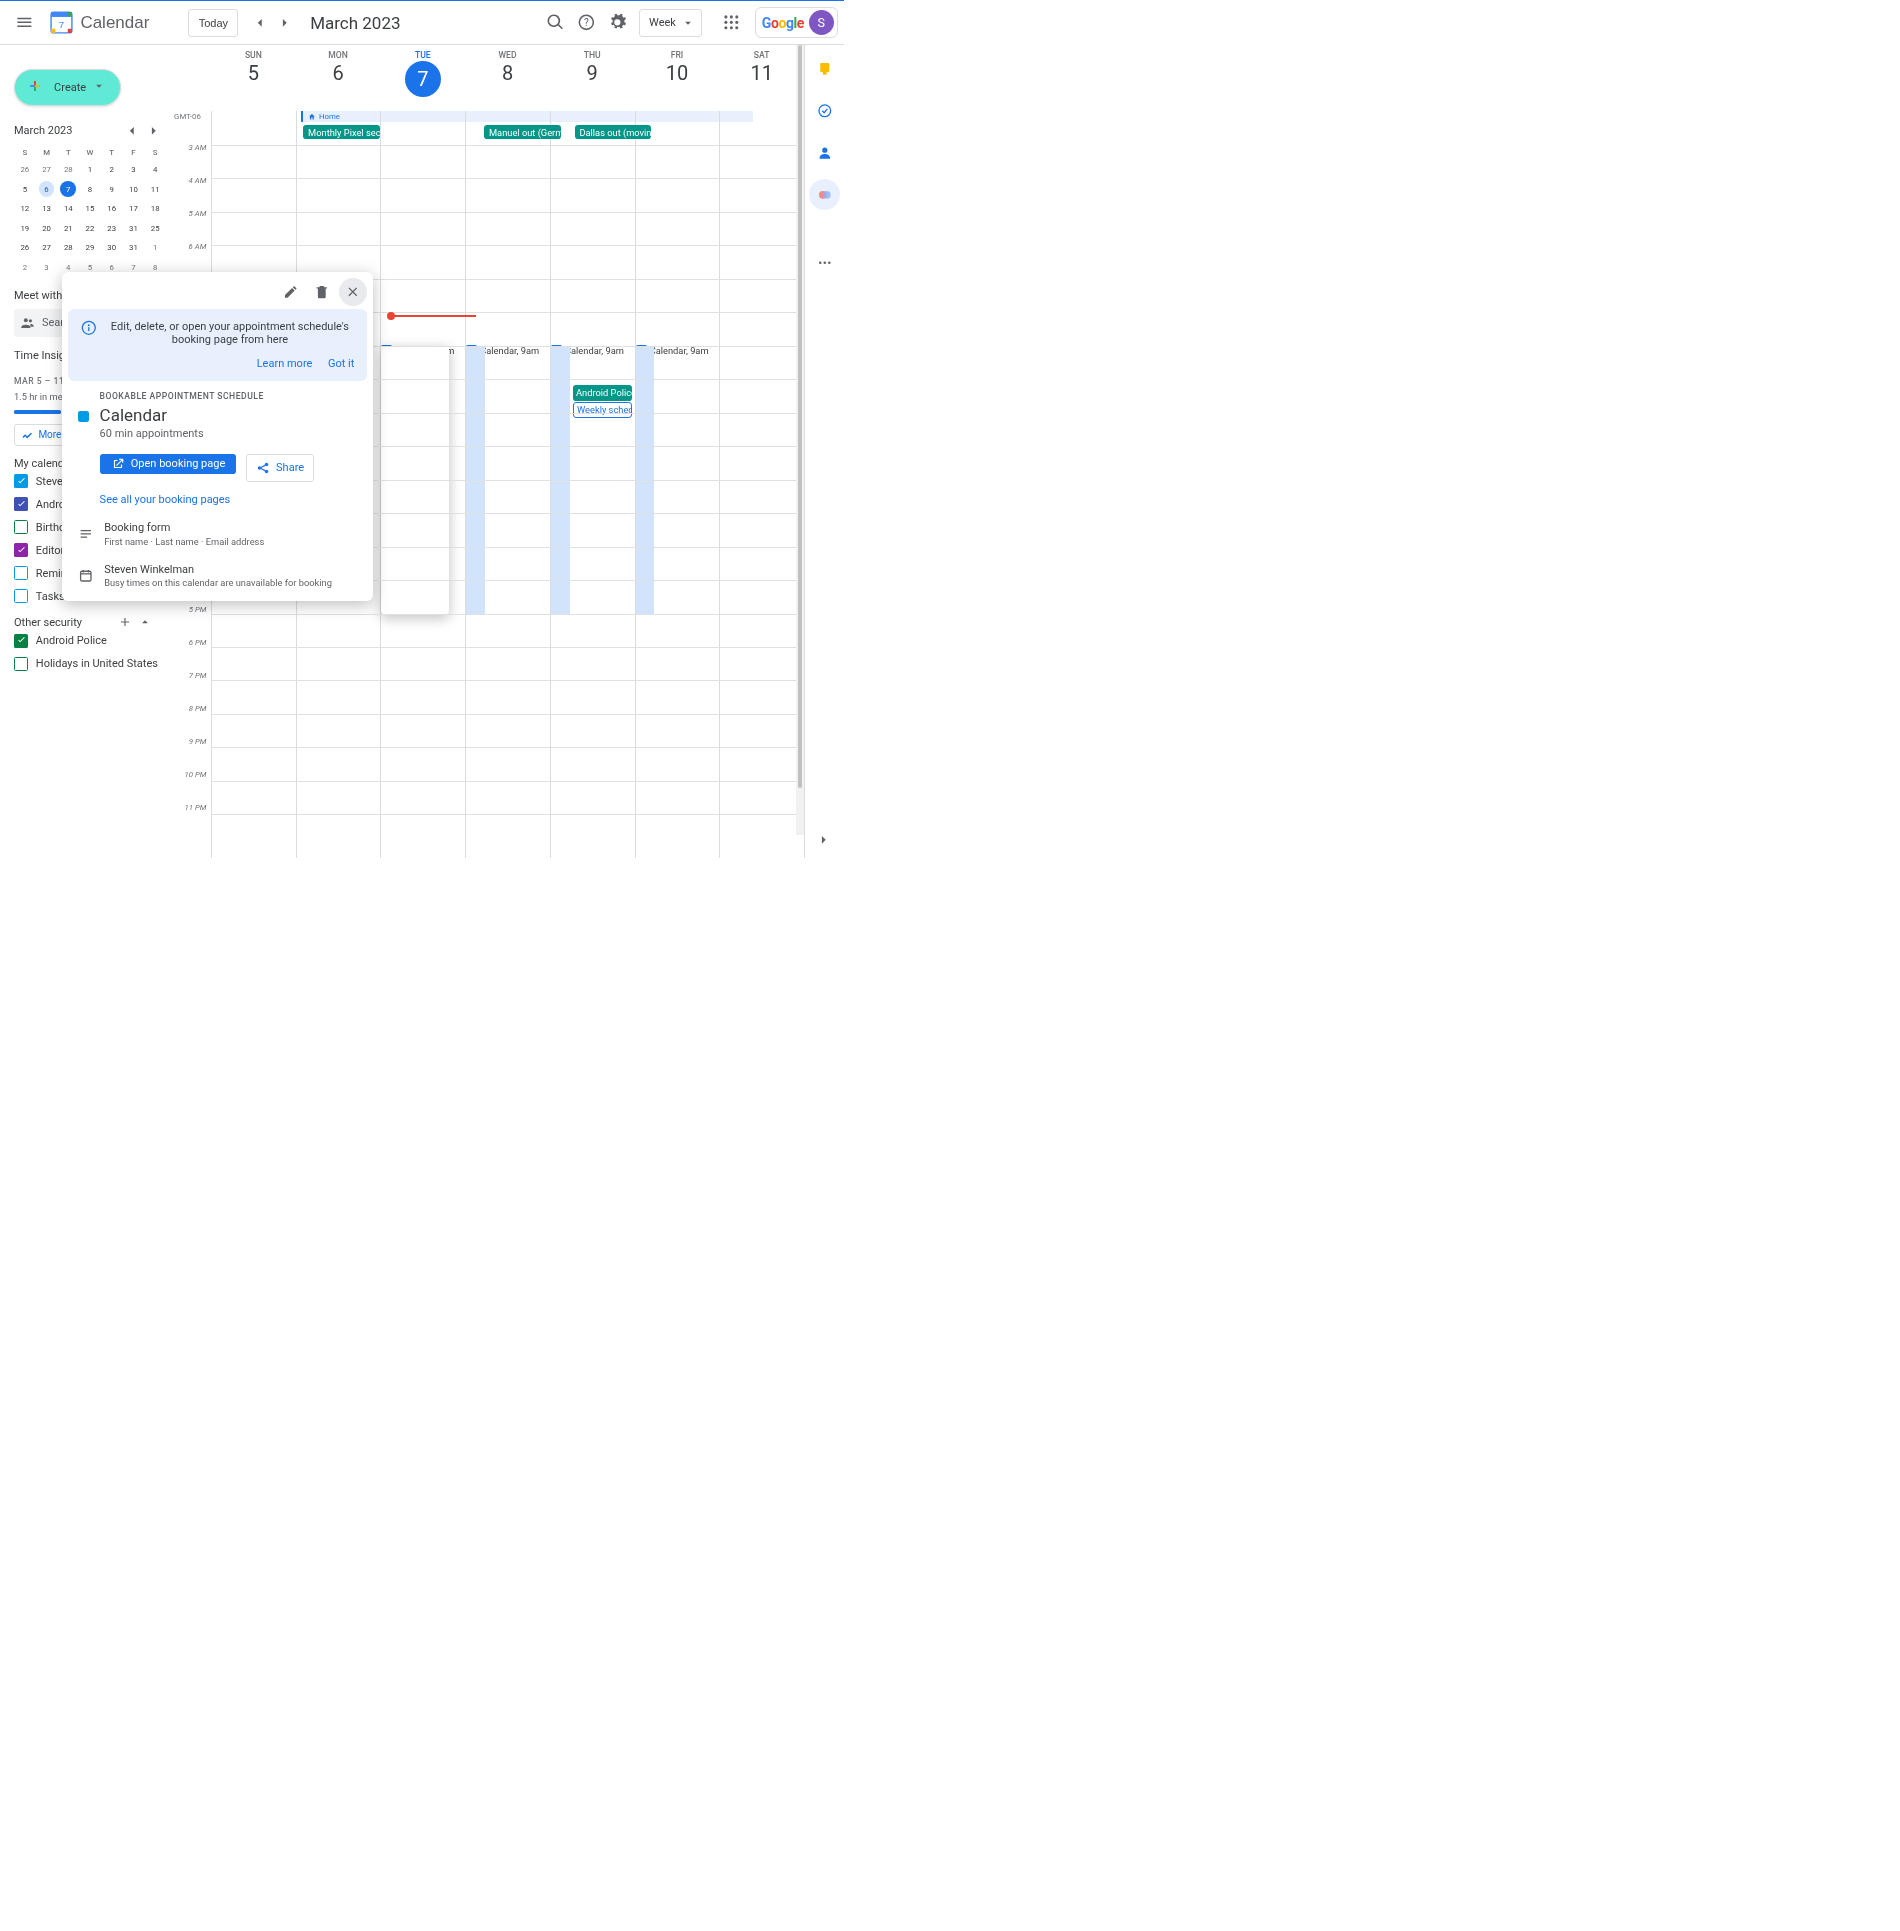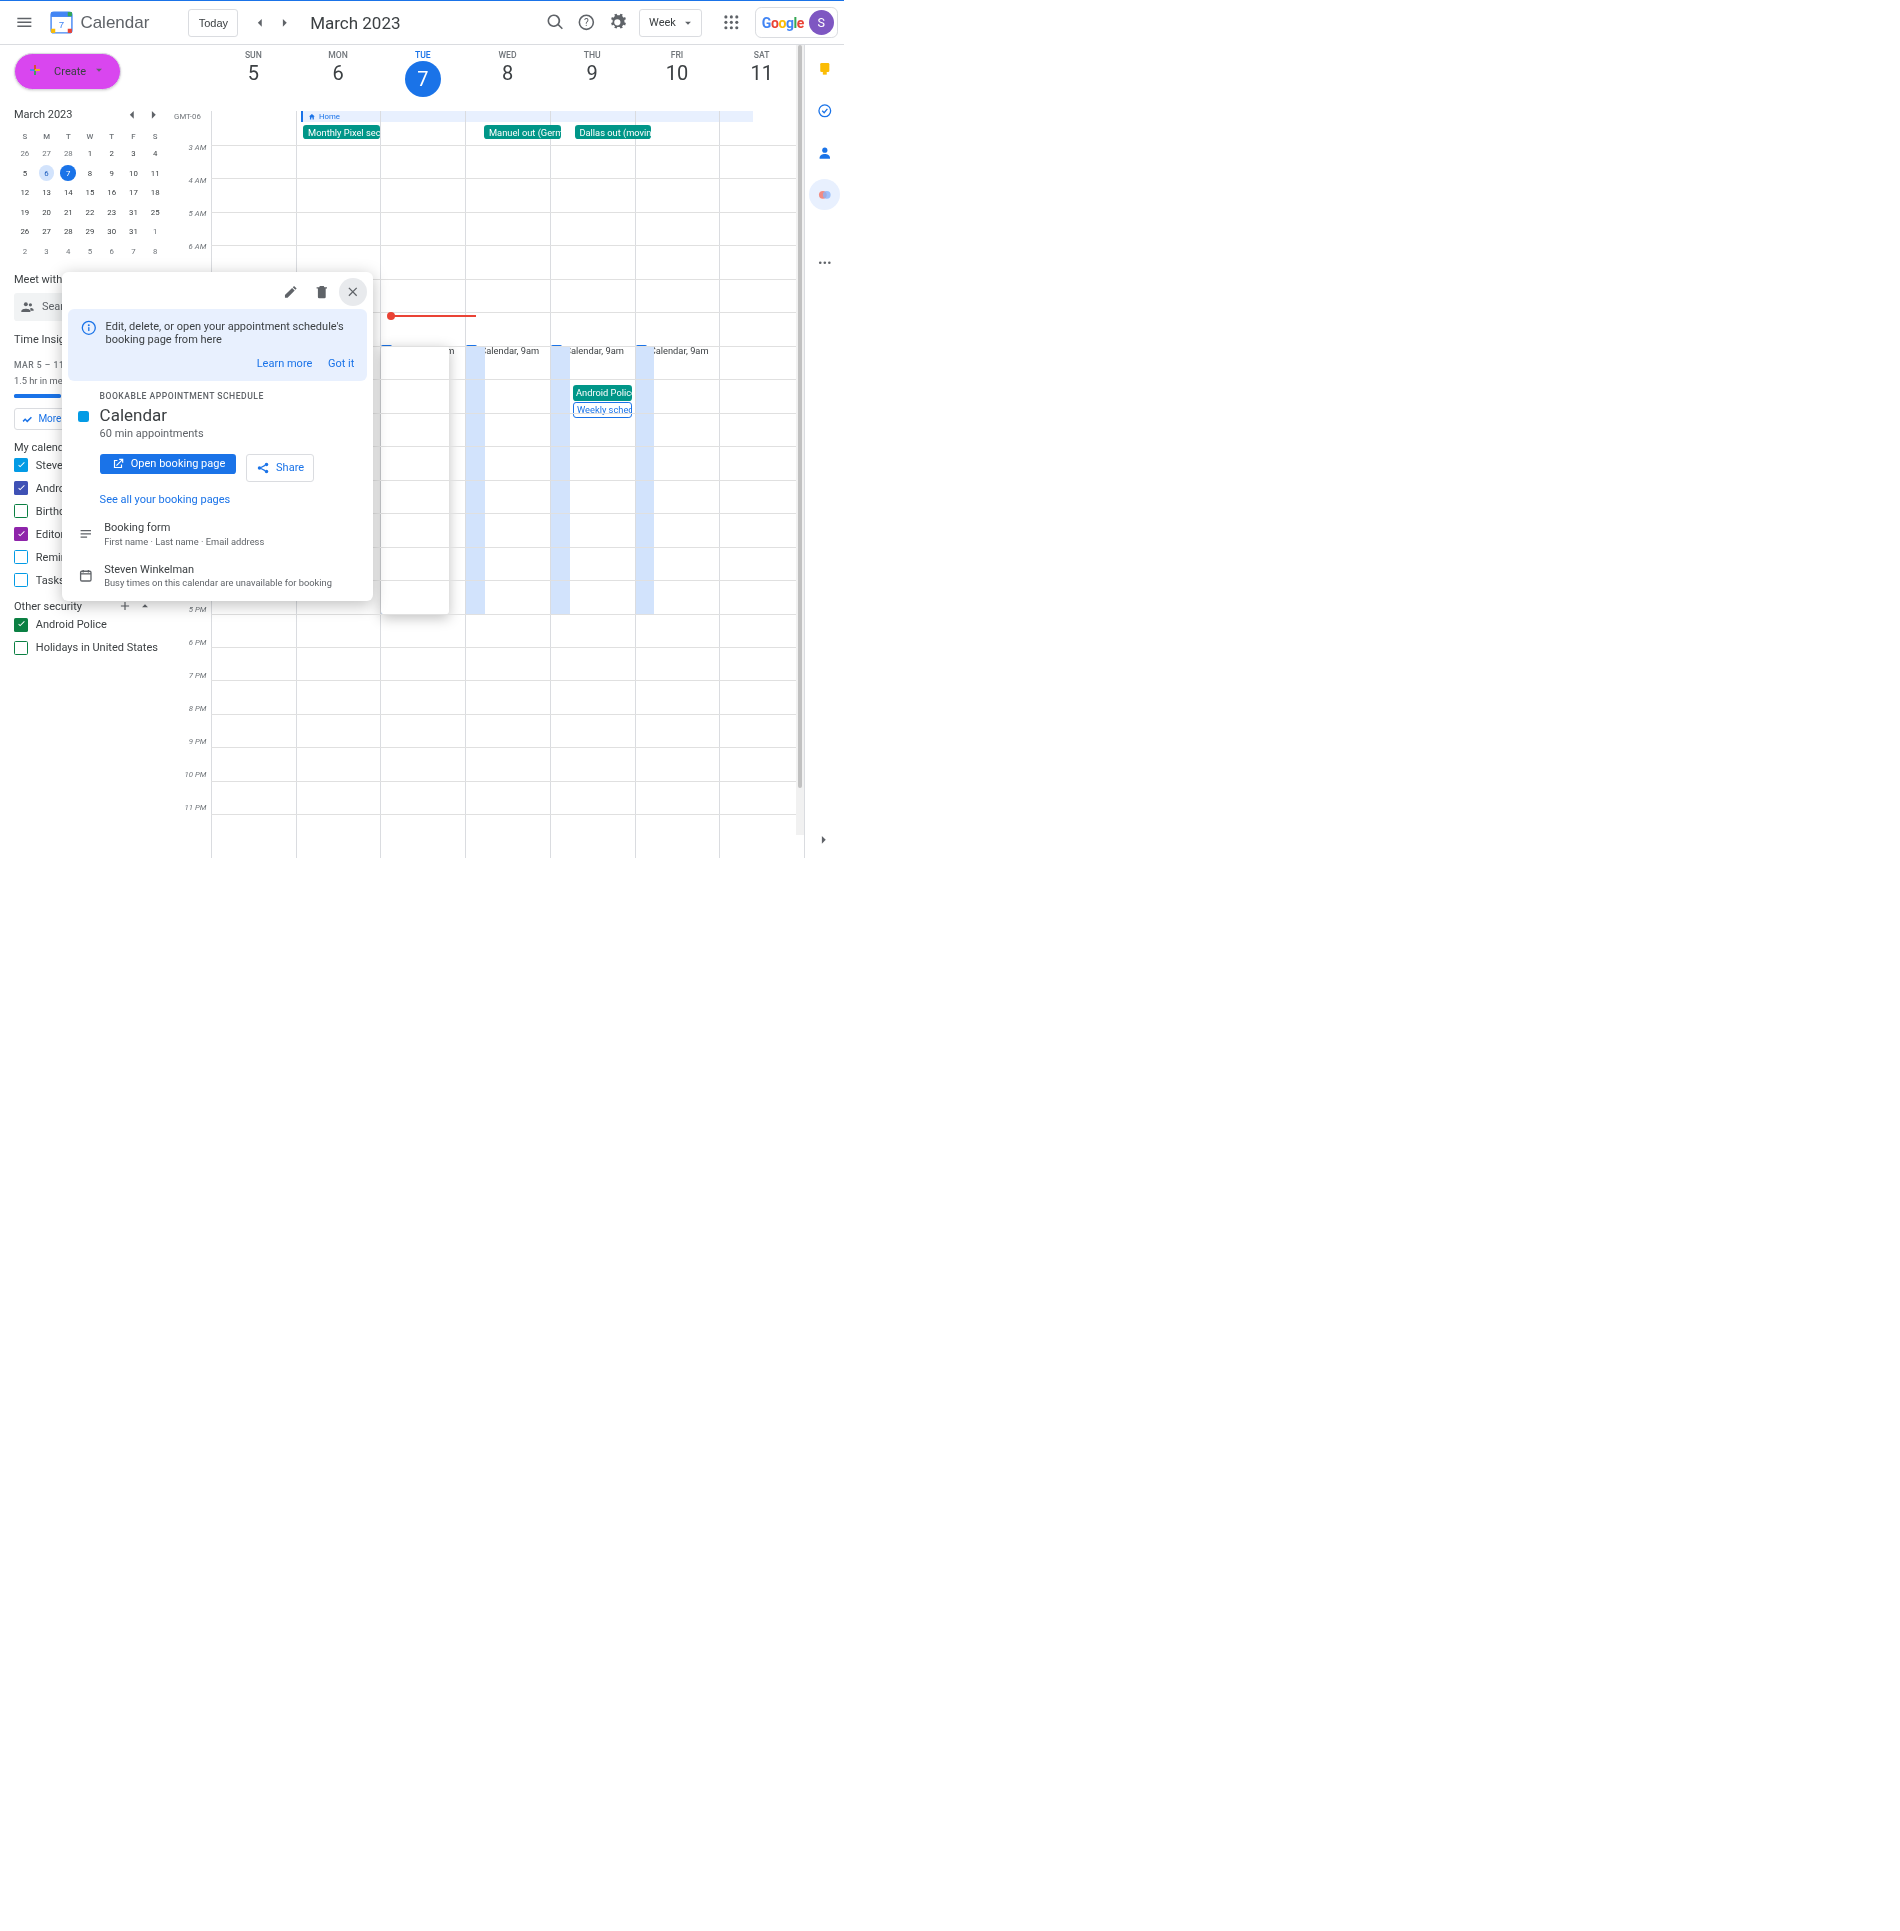--- a/index.html
+++ b/index.html
@@ -25,21 +25,21 @@
   .view-switch { margin-left: 6.2px; height: 28px; border: 0.8px solid #dadce0; border-radius: 3.1px; padding: 0 6.2px 0 9.3px; display: flex; align-items: center; cursor: pointer; font-size: 11px; }
   .view-switch svg { width: 14px; height: 14px; fill: #5f6368; margin-left: 4.7px; }
   .apps-btn { margin-left: 14px; }
   .google-logo { margin-left: 7.8px; border:0.8px solid #dadce0; border-radius:6.2px; height:31px; display:flex; align-items:center; padding:0 3.1px 0 6.2px;}
   .google-logo .gtxt{font-size:14px; font-weight:700; letter-spacing:-0.4px;}
   .avatar { width: 25px; height: 25px; border-radius: 50%; background: #7e57c2; color: #fff; display: flex; align-items: center; justify-content: center; font-size: 12.5px; margin-left: 4.7px; cursor:pointer;}
 
   
   .body { display: flex; height: calc(100% - 45px); }
   .sidebar { width: 171px; padding: 7.8px 0 0 14px; overflow:hidden; position:relative;}
-  .create-btn { display: flex; align-items: center; height: 37px; border: 0.8px solid #dadce0; border-radius: 18.7px; padding: 0 14px 0 9.3px; box-shadow: 0 0.8px 2.3px rgba(0,0,0,0.15); cursor: pointer; width:fit-content; background:#d946ef;}
+  .create-btn { display: flex; align-items: center; height: 37px; border: 0.8px solid #dadce0; border-radius: 18.7px; padding: 0 14px 0 9.3px; box-shadow: 0 0.8px 2.3px rgba(0,0,0,0.15); cursor: pointer; width:fit-content; background:#5eead4;margin-top:16px;}
   .create-btn .plus svg { width: 22px; height: 22px; }
   .create-btn span.lbl { margin-left: 7.8px; font-size: 11px; }
   .create-btn .dd{margin-left:6.2px;}
   .create-btn .dd svg{width:14px;height:14px;fill:#5f6368;}
 
   .mini-month { margin-top: 15.6px; width:152px;}
   .mini-head { display: flex; align-items: center; justify-content: space-between; font-size:11px; color:#3c4043; padding-right:3.1px;}
   .mini-nav { display:flex; gap:3.1px;}
   .mini-nav .nav-arrow{width:18.7px;height:18.7px;}
   .mini-grid { display: grid; grid-template-columns: repeat(7, 1fr); text-align: center; font-size: 7.8px; color: #70757a; margin-top:4.7px;}
@@ -710,21 +710,21 @@
         </svg>
       </div>
   </div>
   <div class="info-box">
     <div class="row1">
       <svg viewBox="0 0 24 24">
           <circle cx="12" cy="12" r="10" fill="none" stroke="#1a73e8" stroke-width="2"></circle>
           <circle cx="12" cy="8" r="1.5" fill="#1a73e8"></circle>
           <rect x="11" y="11" width="2" height="6" fill="#1a73e8"></rect>
         </svg>
-      <div style="font-size:11px;color:#3c4043;">Edit, delete, or open your appointment schedule's booking page from here</div>
+      <div style="font-size:11px;color:#3c4043;text-align:center;">Edit, delete, or open your appointment schedule's booking page from here</div>
     </div>
     <div class="btns">
       <span class="link">Learn more</span>
       <span class="link">Got it</span>
     </div>
   </div>
   <div class="popup-body">
     <div class="label" style="margin-left:22px;">BOOKABLE APPOINTMENT SCHEDULE</div>
     <div class="titlerow">
       <div class="colordot"></div>

